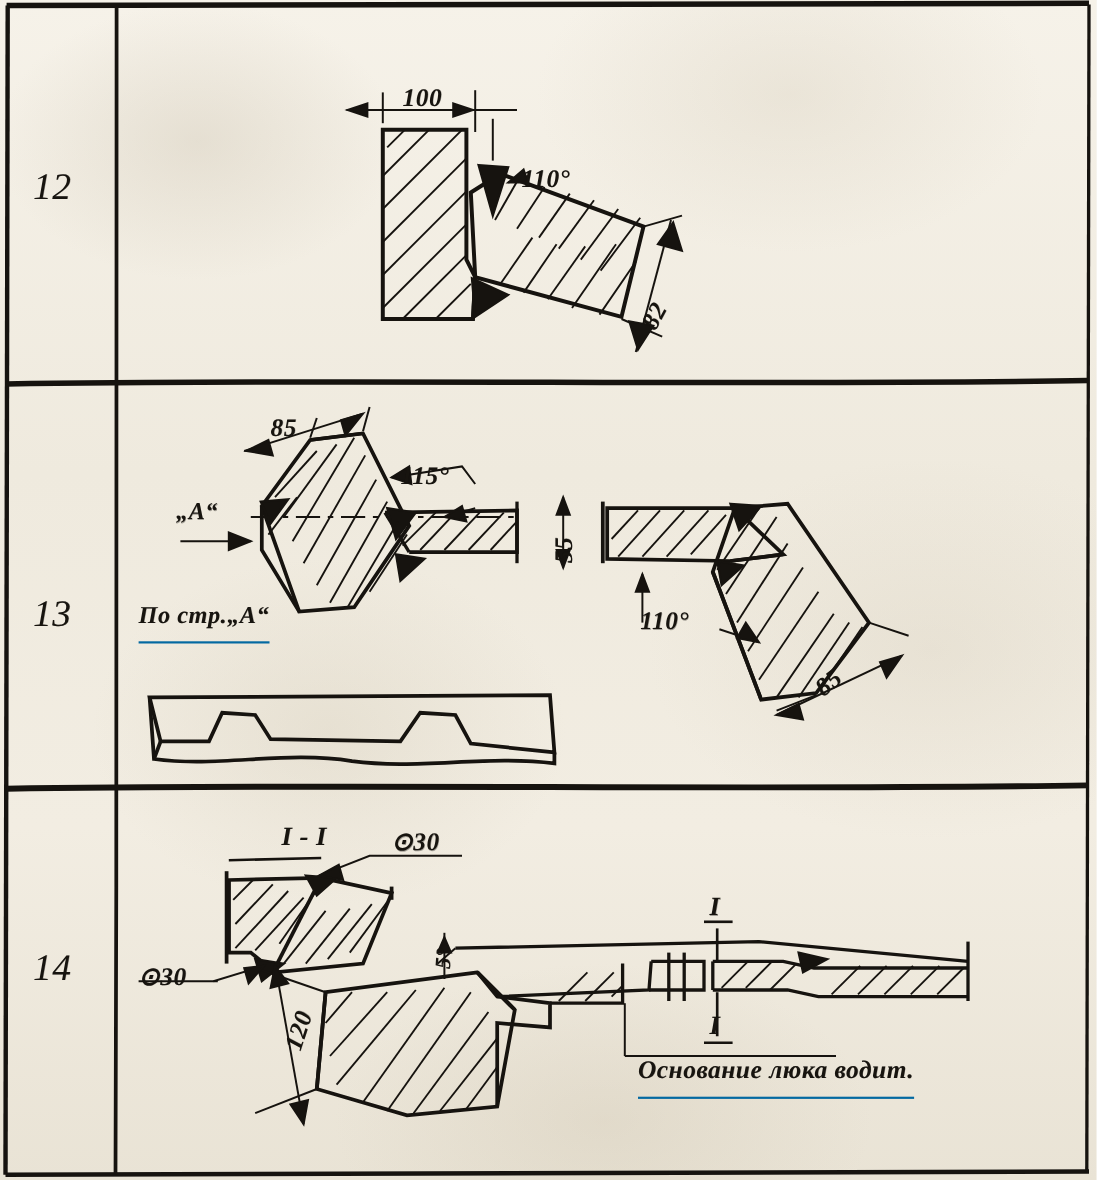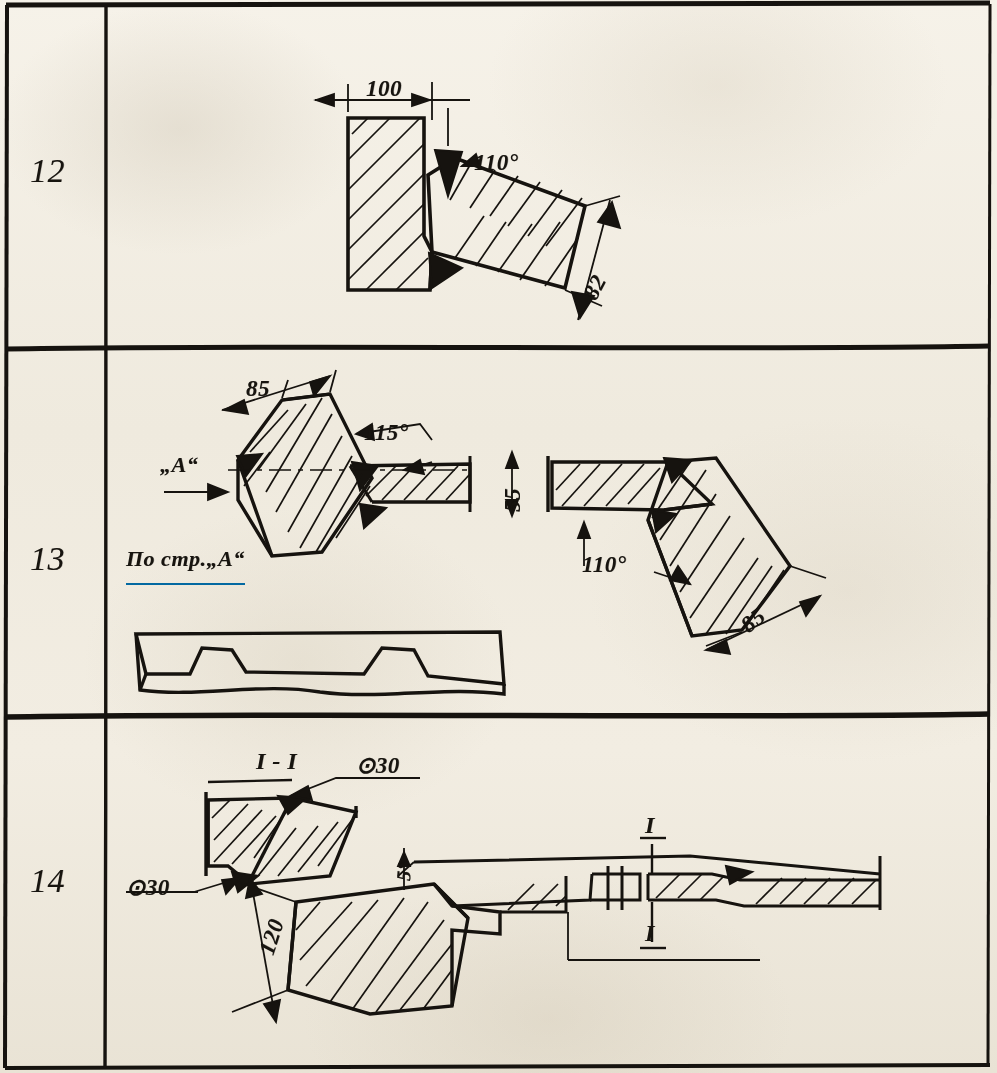--- a/index.html
+++ b/index.html
@@ -430,13 +430,14 @@
   </svg>
 
   <div class="hand rowno" style="left:30px; top:862px;text-align:right;">14</div>
   <div class="hand big-lbl" style="left:212px; top:748px;margin-left:44px;">I - I</div>
   <div class="hand dim" style="left:356px; top:752px;">⊙30</div>
   <div class="hand dim" style="left:126px; top:874px;">⊙30</div>
   <div class="hand dim-sm rot-5" style="left:392px; top:880px;">5°</div>
   <div class="hand dim rot-120" style="left:254px; top:950px;">120</div>
   <div class="hand big-lbl" style="left:645px; top:812px;">I</div>
   <div class="hand big-lbl" style="left:645px; top:920px;">I</div>
+  <div class="hand lbl underlined" style="left:580px; top:960px; font-size:23px;">Основание люка водит.</div>
 </div>
 
 </body></html>

